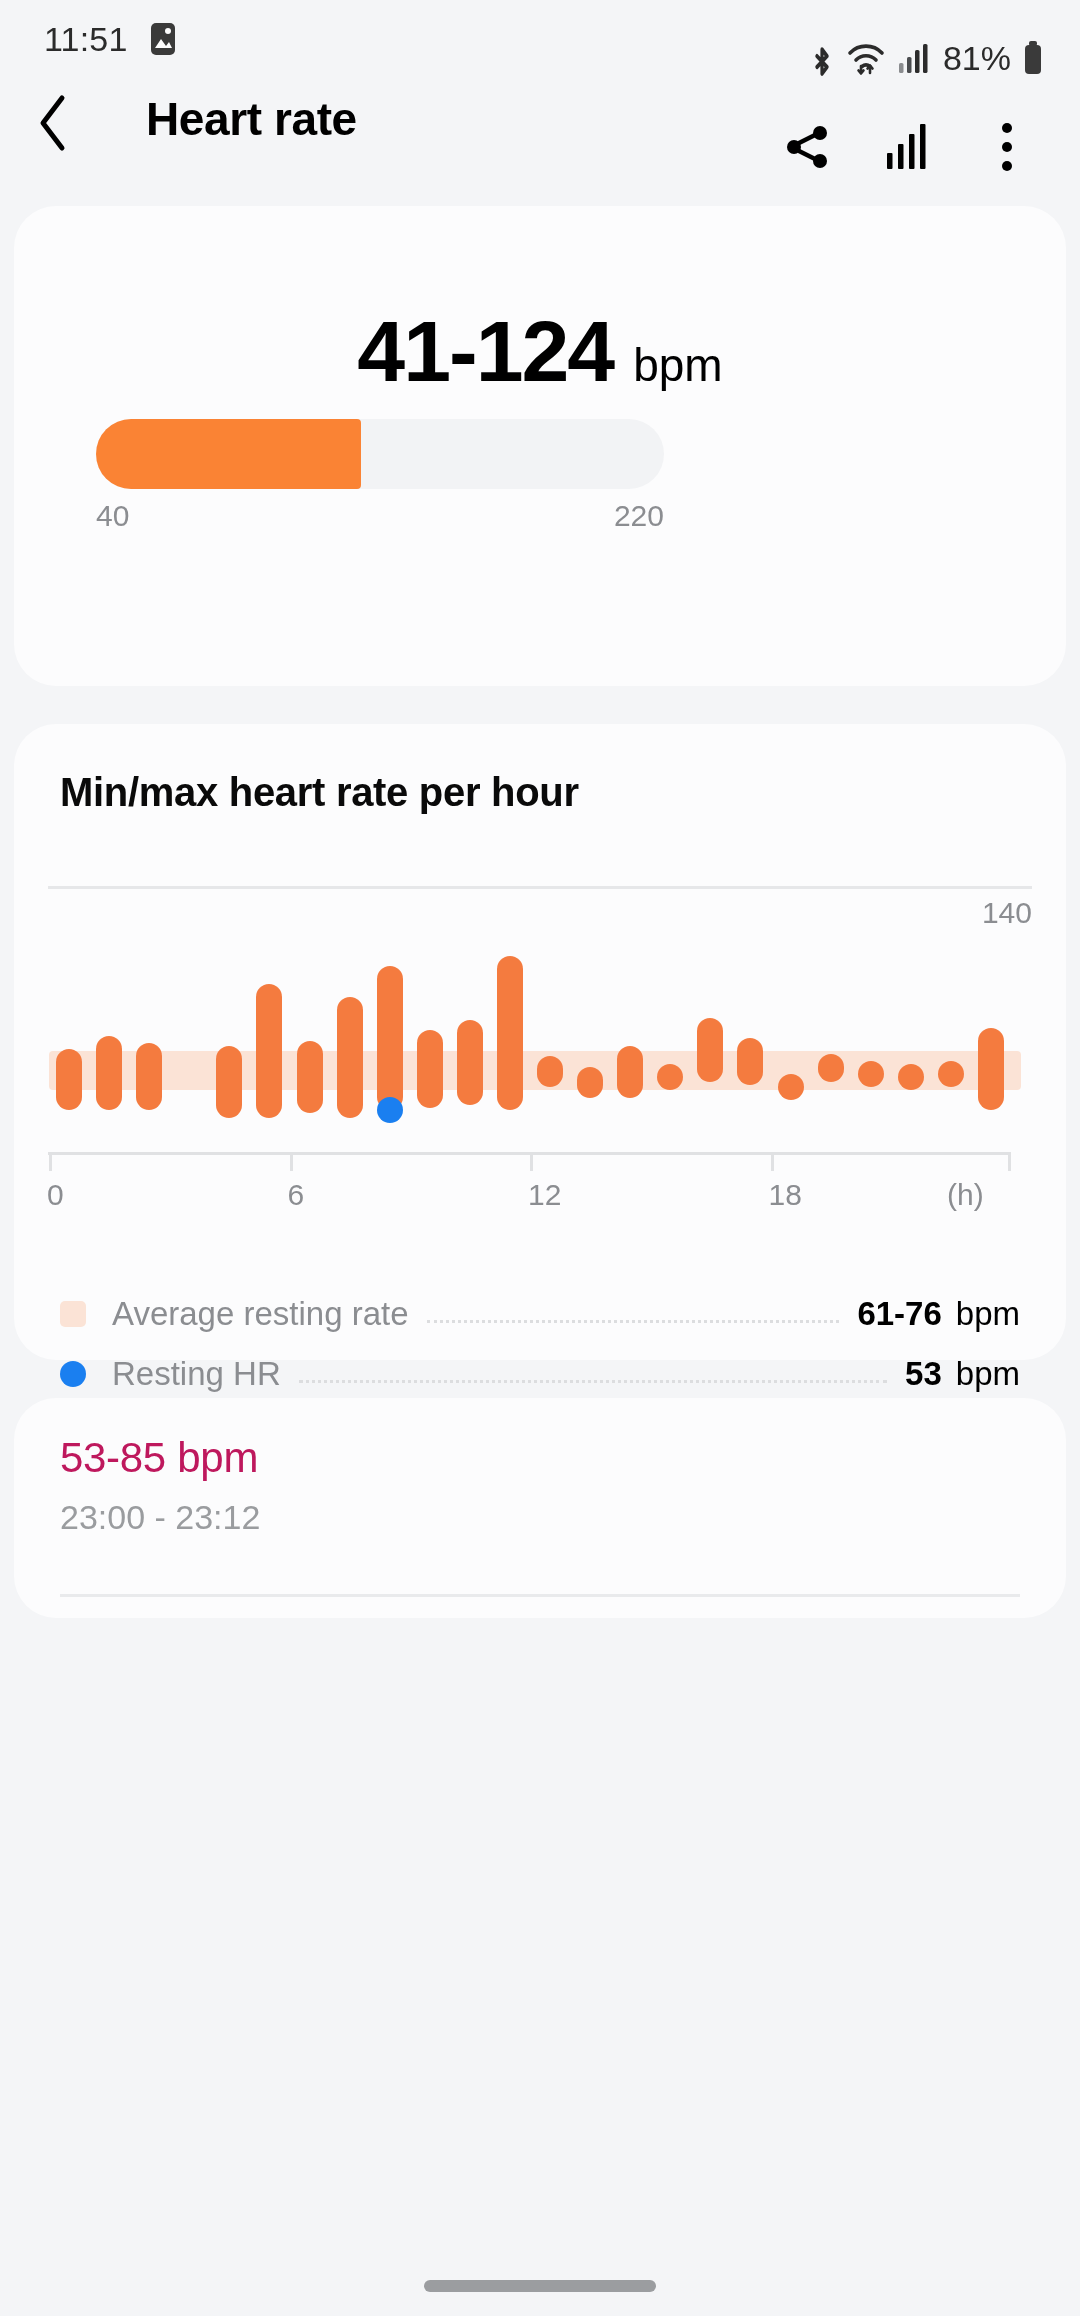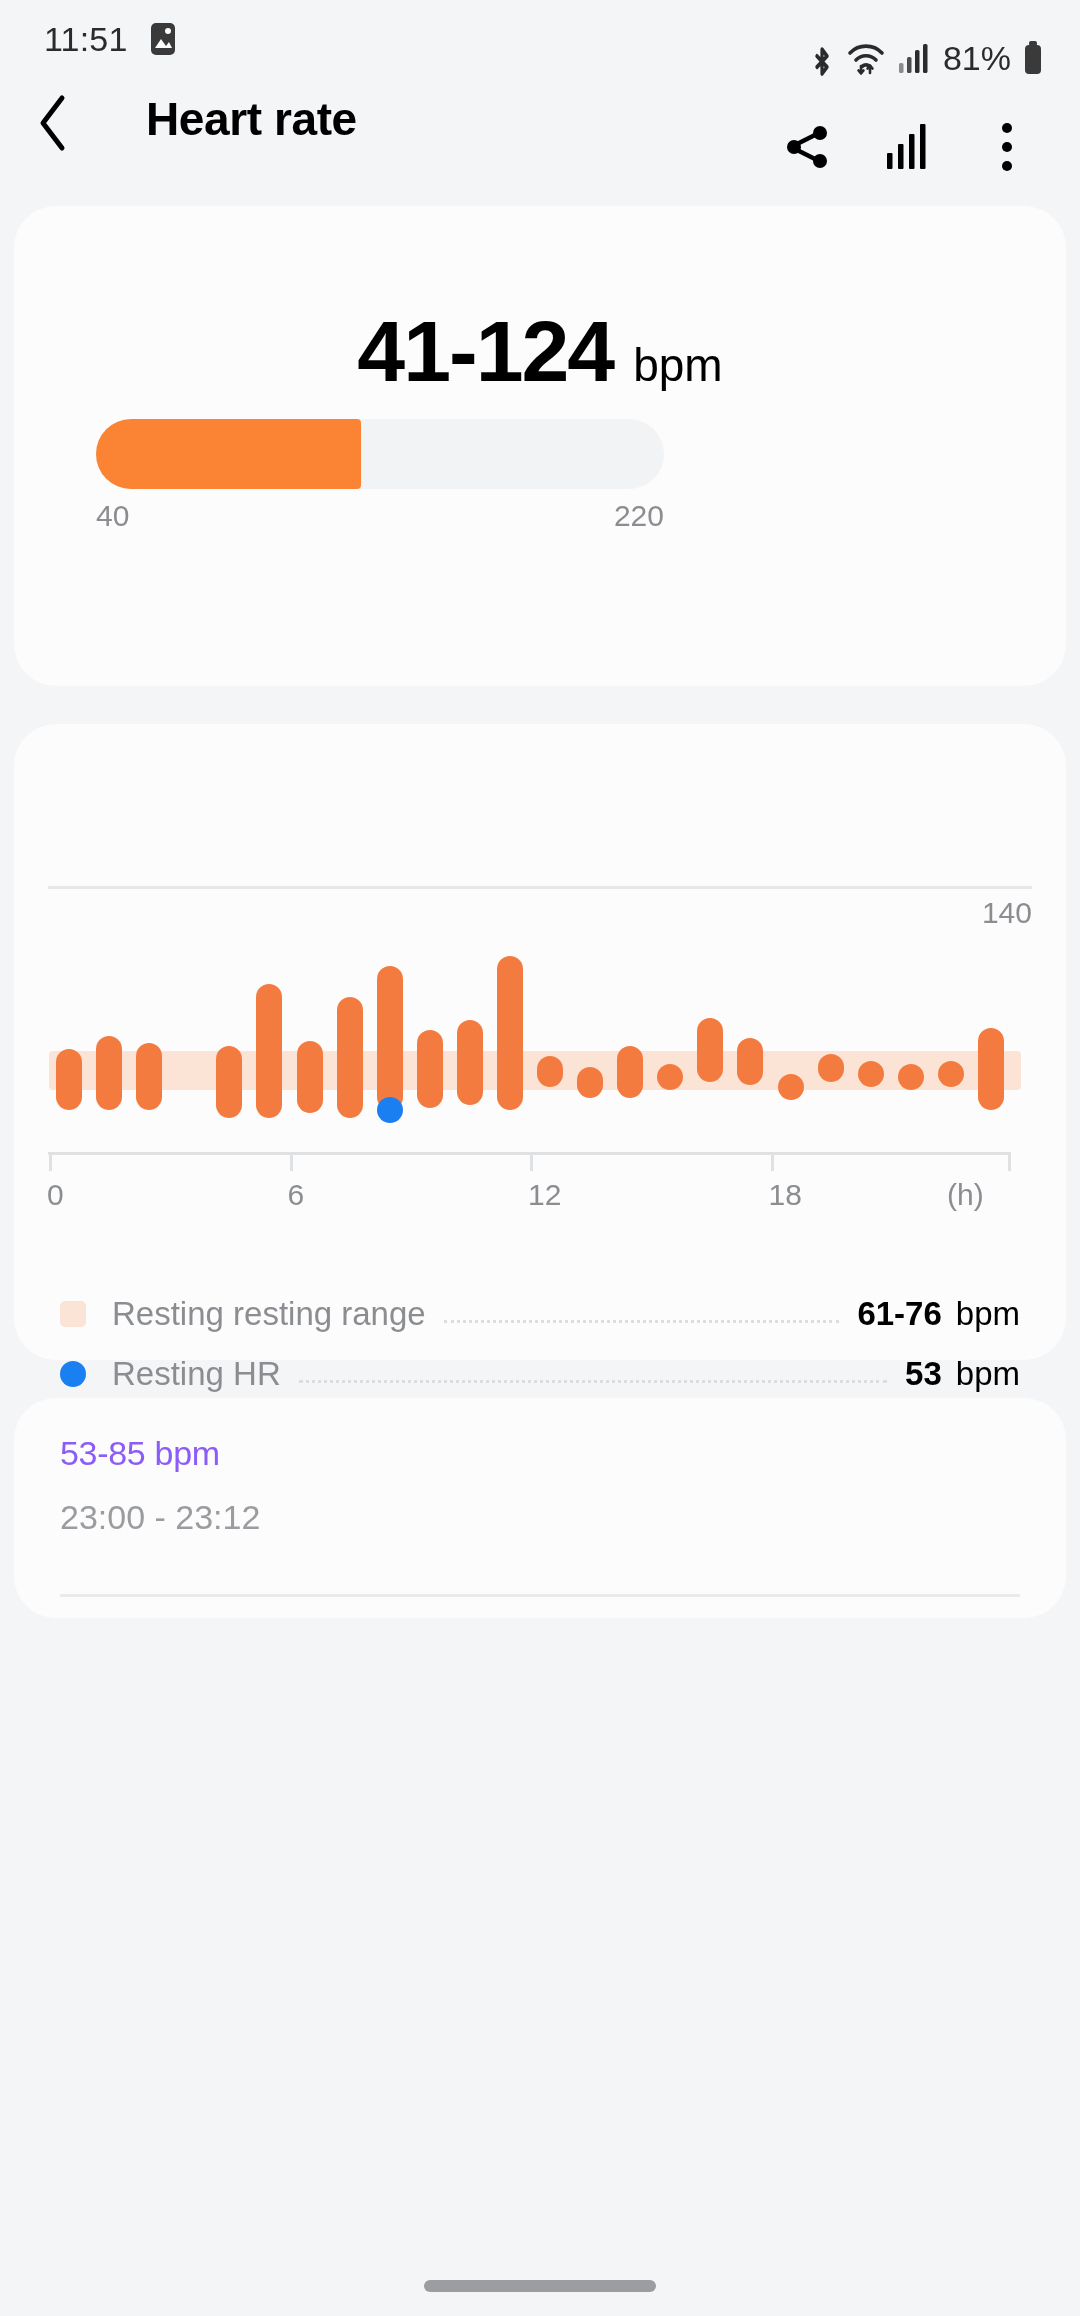--- a/index.html
+++ b/index.html
@@ -99,21 +99,21 @@
   .legend-swatch-dot { width: 26px; height: 26px; background: #1a7ff0; border-radius: 50%; flex: 0 0 auto; }
   .legend-label { font-size: 33px; color: #8b8d91; margin-left: 26px; white-space: nowrap; }
   .legend-dots {
     flex: 1 1 auto; margin: 0 18px; height: 30px;
     border-bottom: 3px dotted #dcdddf; transform: translateY(-6px);
   }
   .legend-val { font-size: 33px; font-weight: 700; color: #000; white-space: nowrap; }
   .legend-unit { font-size: 33px; color: #000; margin-left: 14px; white-space: nowrap; }
 
   
-  .detail-value { position: absolute; left: 46px; top: 36px; font-size: 34px; color: #8b5cf6; letter-spacing: -.3px; }
+  .detail-value { position: absolute; left: 46px; top: 36px; font-size: 42px; color: #be185d; letter-spacing: -.3px; }
   .detail-time  { position: absolute; left: 46px; top: 100px; font-size: 34px; color: #9a9c9f; }
   .detail-divider { position: absolute; left: 46px; top: 196px; width: 960px; height: 3px; background: #e9eaec; }
 
   
   .nav-handle {
     position: absolute; left: 50%; transform: translateX(-50%);
     bottom: 24px; width: 232px; height: 12px; background: #9b9da0; border-radius: 6px;
   }
 </style>
 </head>
@@ -215,20 +215,21 @@
     <div class="range-track">
       <div class="range-fill" style="width: 265.067px;"></div>
     </div>
     <div class="range-labels">
       <span class="range-lab">40</span>
       <span class="range-lab">220</span>
     </div>
   </div>
 
   <div class="card" id="card-chart">
+    <div class="chart-title">Min/max heart rate per hour</div>
 
     <div class="chart-area">
       <div class="gridline"></div>
       <div class="grid-label">140</div>
       <div class="resting-band" id="resting-band" style="left: 35px; width: 972px; top: 207.12px; height: 38.7px; background: rgb(251, 227, 214);"></div>
       <div class="bars" id="bars-layer">
           <div class="bar" style="left: 42.0417px; top: 204.54px; height: 61.92px; background: rgb(244, 123, 63);"></div>
           <div class="bar" style="left: 82.125px; top: 191.64px; height: 74.82px; background: rgb(244, 123, 63);"></div>
           <div class="bar" style="left: 122.208px; top: 199.38px; height: 67.08px; background: rgb(244, 123, 63);"></div>
           <div class="bar" style="left: 202.375px; top: 201.96px; height: 72.24px; background: rgb(244, 123, 63);"></div>
@@ -267,21 +268,21 @@
           <div class="tick" style="left: 756.5px;"></div>
           <div class="xlab" style="left: 756.5px;">18</div>
           <div class="tick" style="left: 994px;"></div>
           <div class="xlab" style="left: 935px;">(h)</div>
         </div>
     </div>
 
     <div class="legend">
       <div class="legend-row">
         <span class="legend-swatch-sq"></span>
-        <span class="legend-label">Resting resting range</span>
+        <span class="legend-label">Average resting rate</span>
         <span class="legend-dots"></span>
         <span class="legend-val">61-76</span>
         <span class="legend-unit">bpm</span>
       </div>
       <div class="legend-row">
         <span class="legend-swatch-dot"></span>
         <span class="legend-label">Resting HR</span>
         <span class="legend-dots"></span>
         <span class="legend-val">53</span>
         <span class="legend-unit">bpm</span>

